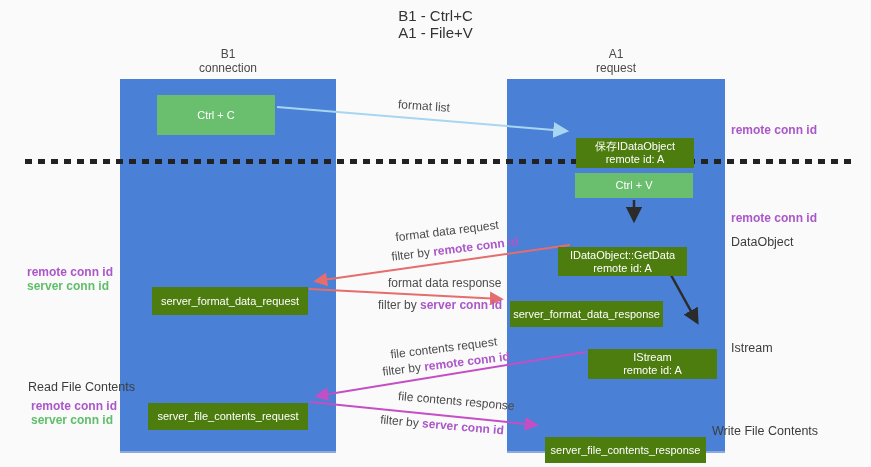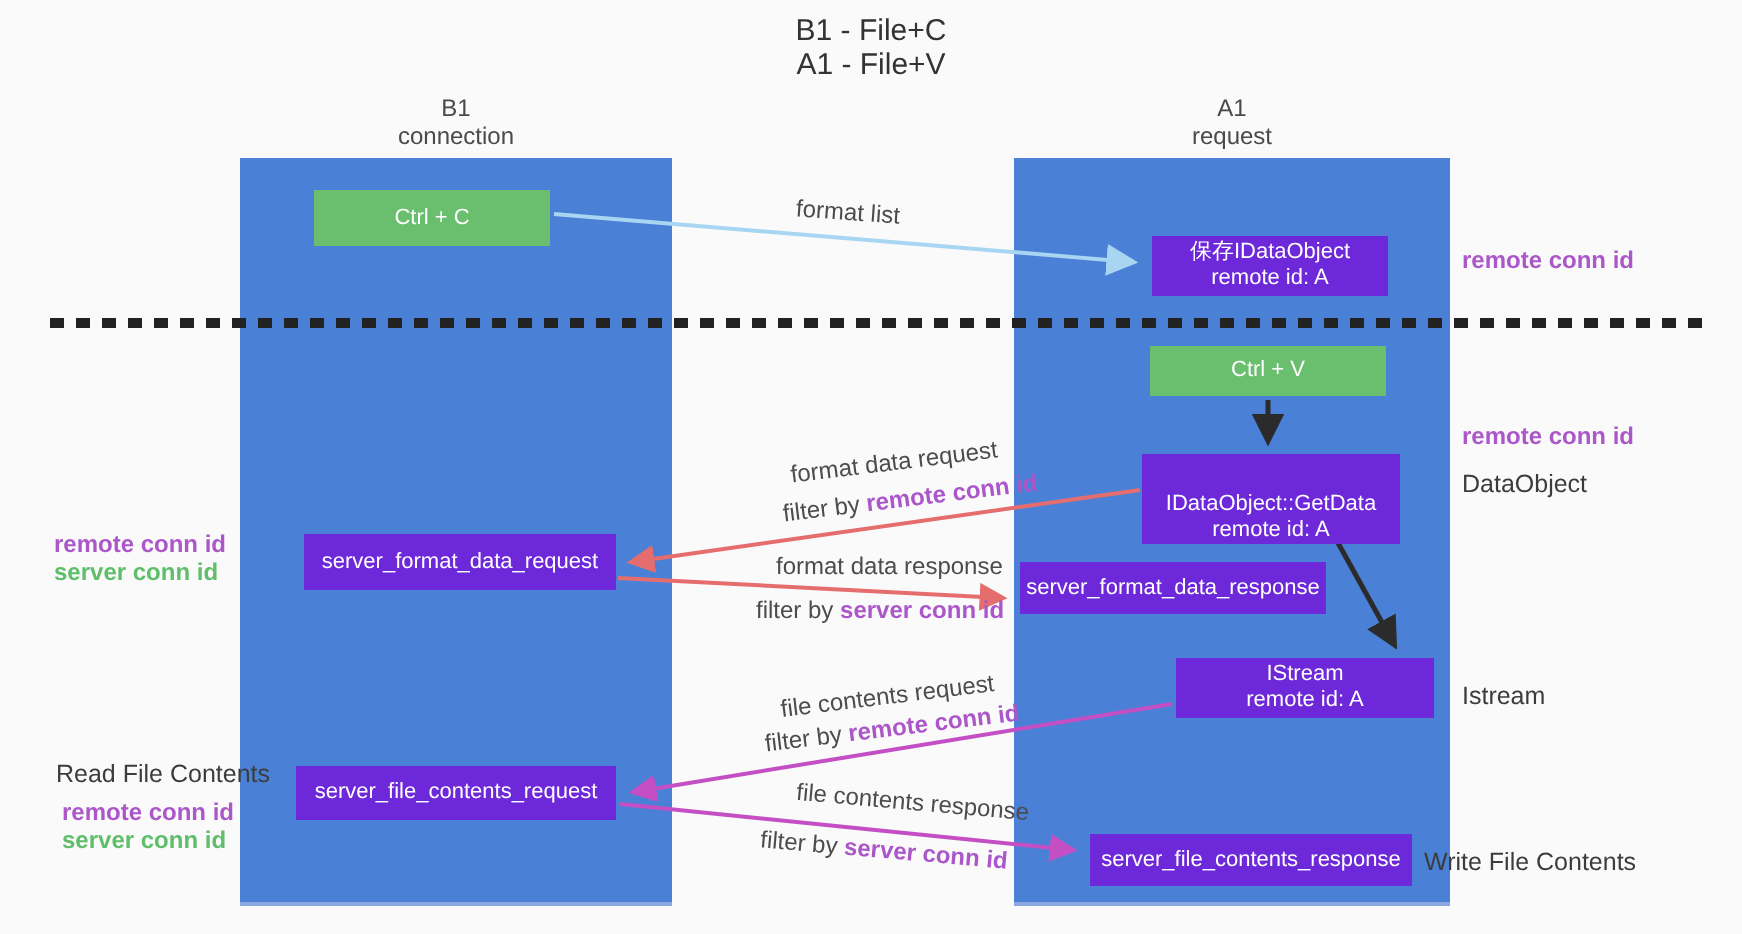--- a/index.html
+++ b/index.html
@@ -11,39 +11,39 @@
   }
   .abs{position:absolute;}
   .title{font-size:15px;color:#333;text-align:center;white-space:nowrap;}
   .col{background:#4a80d5;border-bottom:2px solid #8aa9e2;}
   .col-header{font-size:12px;color:#4a4a4a;text-align:center;line-height:14px;white-space:nowrap;}
   .node{
     display:flex;align-items:center;justify-content:center;flex-direction:column;
     color:#fff;font-size:11px;text-align:center;line-height:13px;white-space:nowrap;
   }
   .node.green{background:#6abf6e;}
-  .node.orange{background:#6d28d9;}
+  .node.orange{background:#4d7c0f;margin-top:20px;}
   .flabel{font-size:12px;color:#4c4c4c;white-space:nowrap;}
   .purple{color:#ab57c9;font-weight:bold;}
   .greenTxt{color:#5ebe6a;font-weight:bold;}
   .sideLabel{font-size:12.5px;color:#3c3c3c;white-space:nowrap;}
   .connLbl{font-size:12px;font-weight:bold;white-space:nowrap;line-height:14px;}
   .dashline{
     height:5px;
     background:repeating-linear-gradient(90deg,#222 0 7px,transparent 7px 13px);
   }
   svg.overlay{position:absolute;left:0;top:0;pointer-events:none;}
 </style>
 </head>
 <body>
 
 <div class="stage">
 
   <div class="abs title" style="left:0;right:0;top:7;top:7px;">
-    <div>B1 - File+C</div>
+    <div>B1 - Ctrl+C</div>
     <div>A1 - File+V</div>
   </div>
 
   <div class="abs col-header" style="left:158px;top:47px;width:140px;">
     <div>B1</div>
     <div>connection</div>
   </div>
   <div class="abs col-header" style="left:546px;top:47px;width:140px;">
     <div>A1</div>
     <div>request</div>
@@ -71,32 +71,32 @@
     </defs>
     <line x1="277" y1="107" x2="566" y2="131" stroke="#a8d5f2" stroke-width="2" marker-end="url(#m-blue)"></line>
     <line x1="634" y1="200" x2="634" y2="220" stroke="#2b2b2b" stroke-width="2.5" marker-end="url(#m-black)"></line>
     <line x1="661" y1="257" x2="697" y2="322" stroke="#2b2b2b" stroke-width="2.5" marker-end="url(#m-black)"></line>
     <line x1="570" y1="245" x2="316" y2="281" stroke="#e66d6d" stroke-width="2" marker-end="url(#m-red)"></line>
     <line x1="309" y1="289" x2="501" y2="299" stroke="#e66d6d" stroke-width="2" marker-end="url(#m-red)"></line>
     <line x1="586" y1="352" x2="317" y2="396" stroke="#c44fc4" stroke-width="2" marker-end="url(#m-magenta)"></line>
     <line x1="310" y1="402" x2="536" y2="425" stroke="#c44fc4" stroke-width="2" marker-end="url(#m-magenta)"></line>
   </svg>
 
-  <div class="abs node green" style="left:157px;top:95px;width:118px;height:28px;">
+  <div class="abs node green" style="left:157px;top:95px;width:118px;height:40px;">
     <span>Ctrl + C</span>
   </div>
   <div class="abs node green" style="left:575px;top:173px;width:118px;height:25px;">
     <span>Ctrl + V</span>
   </div>
 
   <div class="abs node orange" style="left:576px;top:118px;width:118px;height:30px;">
     <span>保存IDataObject</span>
     <span>remote id: A</span>
   </div>
-  <div class="abs node orange" style="left:571px;top:227px;width:129px;height:45px;justify-content:flex-end;">
+  <div class="abs node orange" style="left:558px;top:227px;width:129px;height:29px;">
     <span>IDataObject::GetData</span>
     <span>remote id: A</span>
   </div>
   <div class="abs node orange" style="left:152px;top:267px;width:156px;height:28px;">
     <span>server_format_data_request</span>
   </div>
   <div class="abs node orange" style="left:510px;top:281px;width:153px;height:26px;">
     <span>server_format_data_response</span>
   </div>
   <div class="abs node orange" style="left:588px;top:329px;width:129px;height:30px;">

